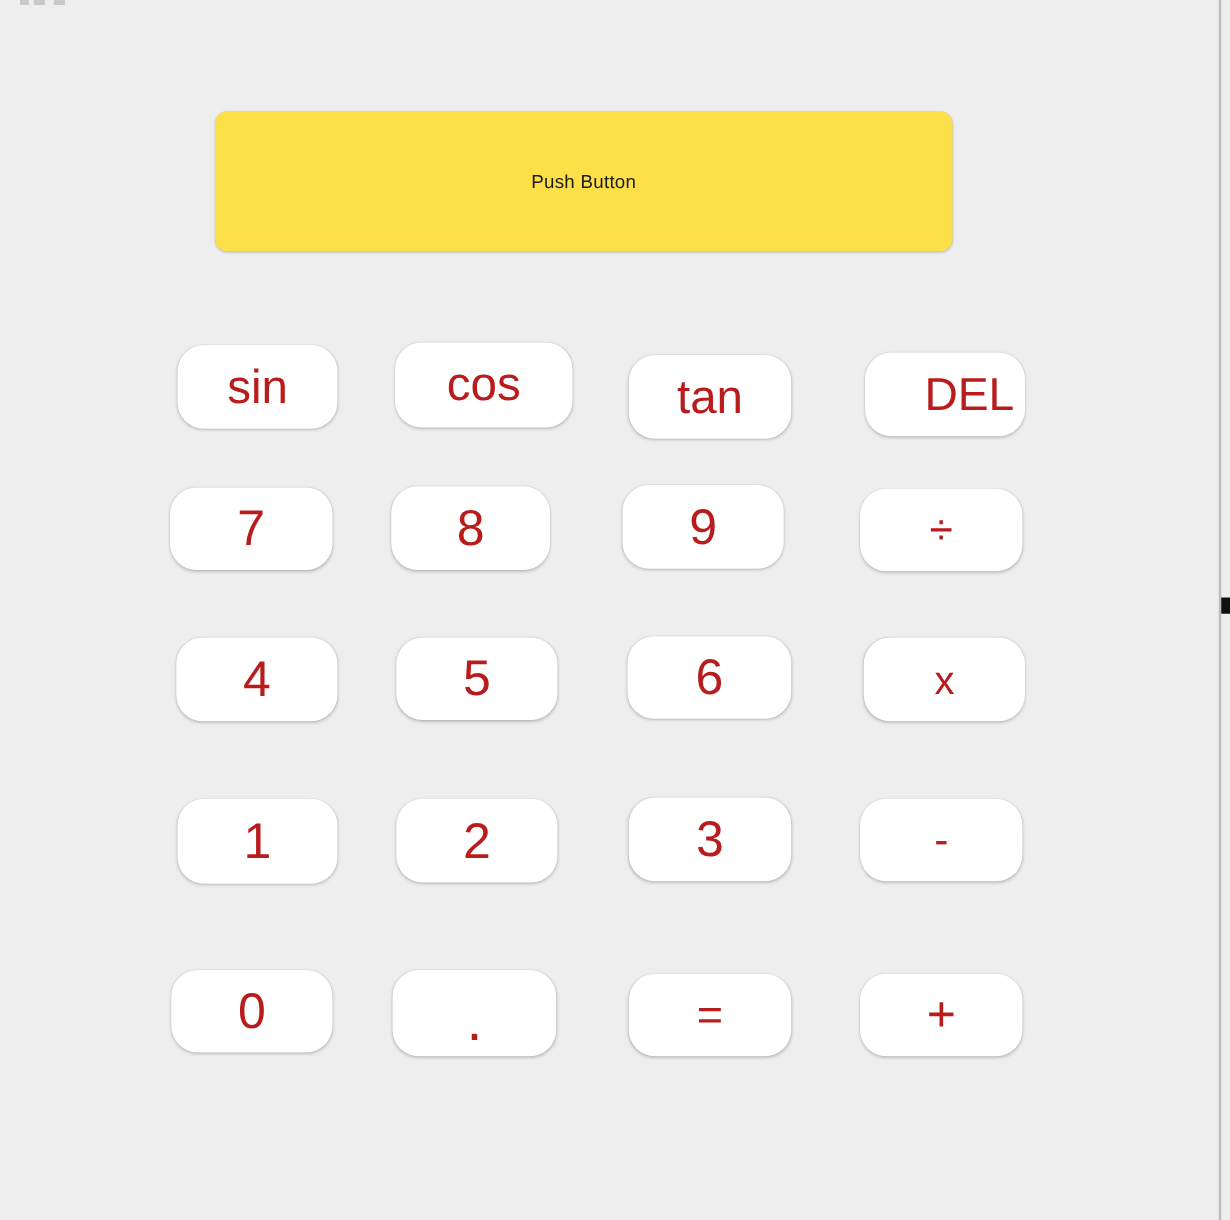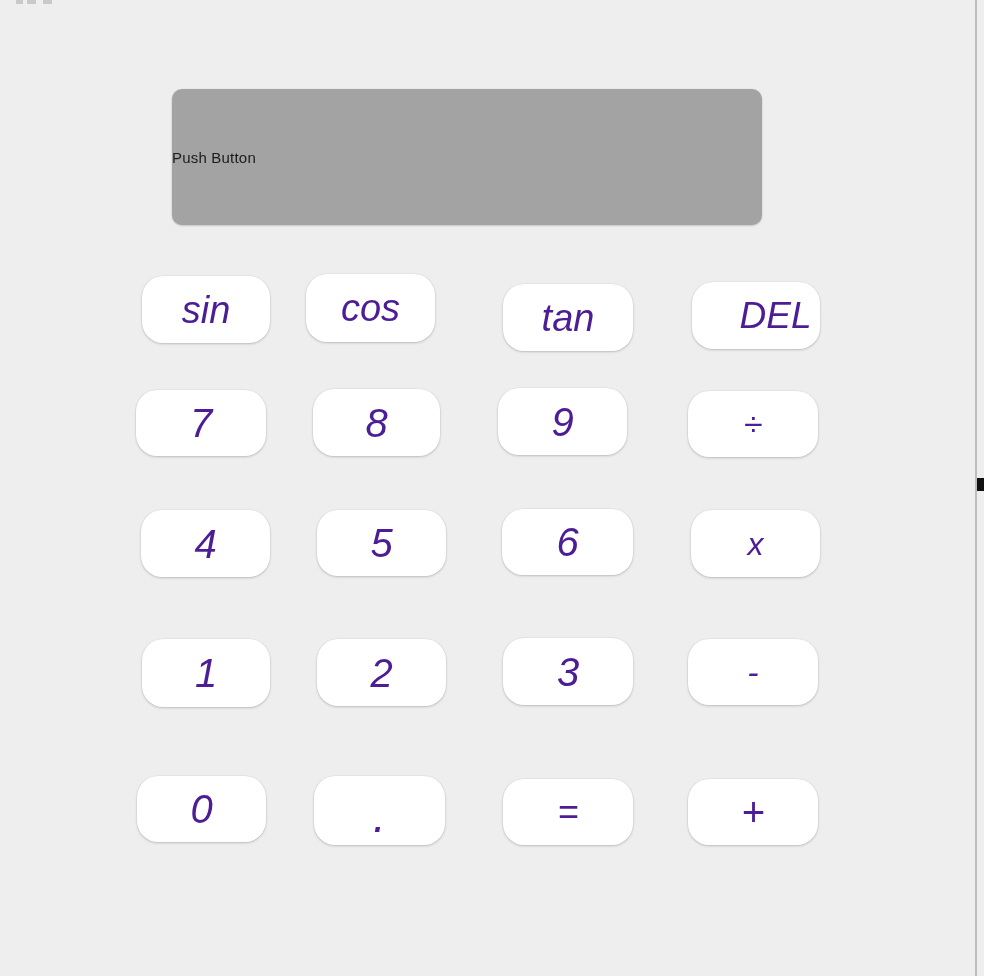--- a/index.html
+++ b/index.html
@@ -49,54 +49,54 @@
     height: 13px;
     background: #111111;
   }
 
   
   .display-panel {
     position: absolute;
     left: 172px;
     top: 89px;
     width: 590px;
-    height: 136px;
-    background: #a3a3a3;
+    height: 112px;
+    background: #fde047;
     border-radius: 10px;
     box-shadow: 0 1px 2px rgba(0,0,0,0.16), 0 0 0 0.5px rgba(0,0,0,0.04);
     display: flex;
     align-items: center;
+    justify-content: center;
   }
   .display-panel-label {
     font-size: 15px;
     color: #1b1b1b;
     letter-spacing: 0.2px;
     line-height: 1;
     user-select: none;
   }
 
   
   .key {
     position: absolute;
     background: #ffffff;
     border: none;
     border-radius: 21px;
     box-shadow: 0 1px 2.5px rgba(0,0,0,0.20), 0 0 0 0.5px rgba(0,0,0,0.05);
-    color: #4c1d95;
+    color: #b91c1c;
     font-family: "Liberation Sans", sans-serif;
     font-size: 40px;
     line-height: 1;
     padding: 0;
     display: flex;
     align-items: center;
     justify-content: center;
     cursor: pointer;
     user-select: none;
     overflow: hidden;
-    font-style: italic;
   }
   .key .key-label {
     display: block;
     line-height: 1;
   }
 
   
   .key.key-dot {
     align-items: flex-end;
     justify-content: center;
@@ -124,21 +124,21 @@
   <div class="chrome-speck s3"></div>
 
   <div class="display-panel">
     <span class="display-panel-label">Push Button</span>
   </div>
 
   <div id="keypad">
       <button class="key key-fn" style="left: 142px; top: 276px; width: 128px; height: 67px;">
         <span class="key-label">sin</span>
       </button>
-      <button class="key key-fn" style="left: 306px; top: 274px; width: 129px; height: 68px;">
+      <button class="key key-fn" style="left: 316px; top: 274px; width: 142px; height: 68px;">
         <span class="key-label">cos</span>
       </button>
       <button class="key key-fn" style="left: 503px; top: 284px; width: 130px; height: 67px;">
         <span class="key-label">tan</span>
       </button>
       <button class="key key-del" style="left: 692px; top: 282px; width: 128px; height: 67px; padding-left: 39px;">
         <span class="key-label">DEL</span>
       </button>
       <button class="key key-digit" style="left: 136px; top: 390px; width: 130px; height: 66px;">
         <span class="key-label">7</span>

